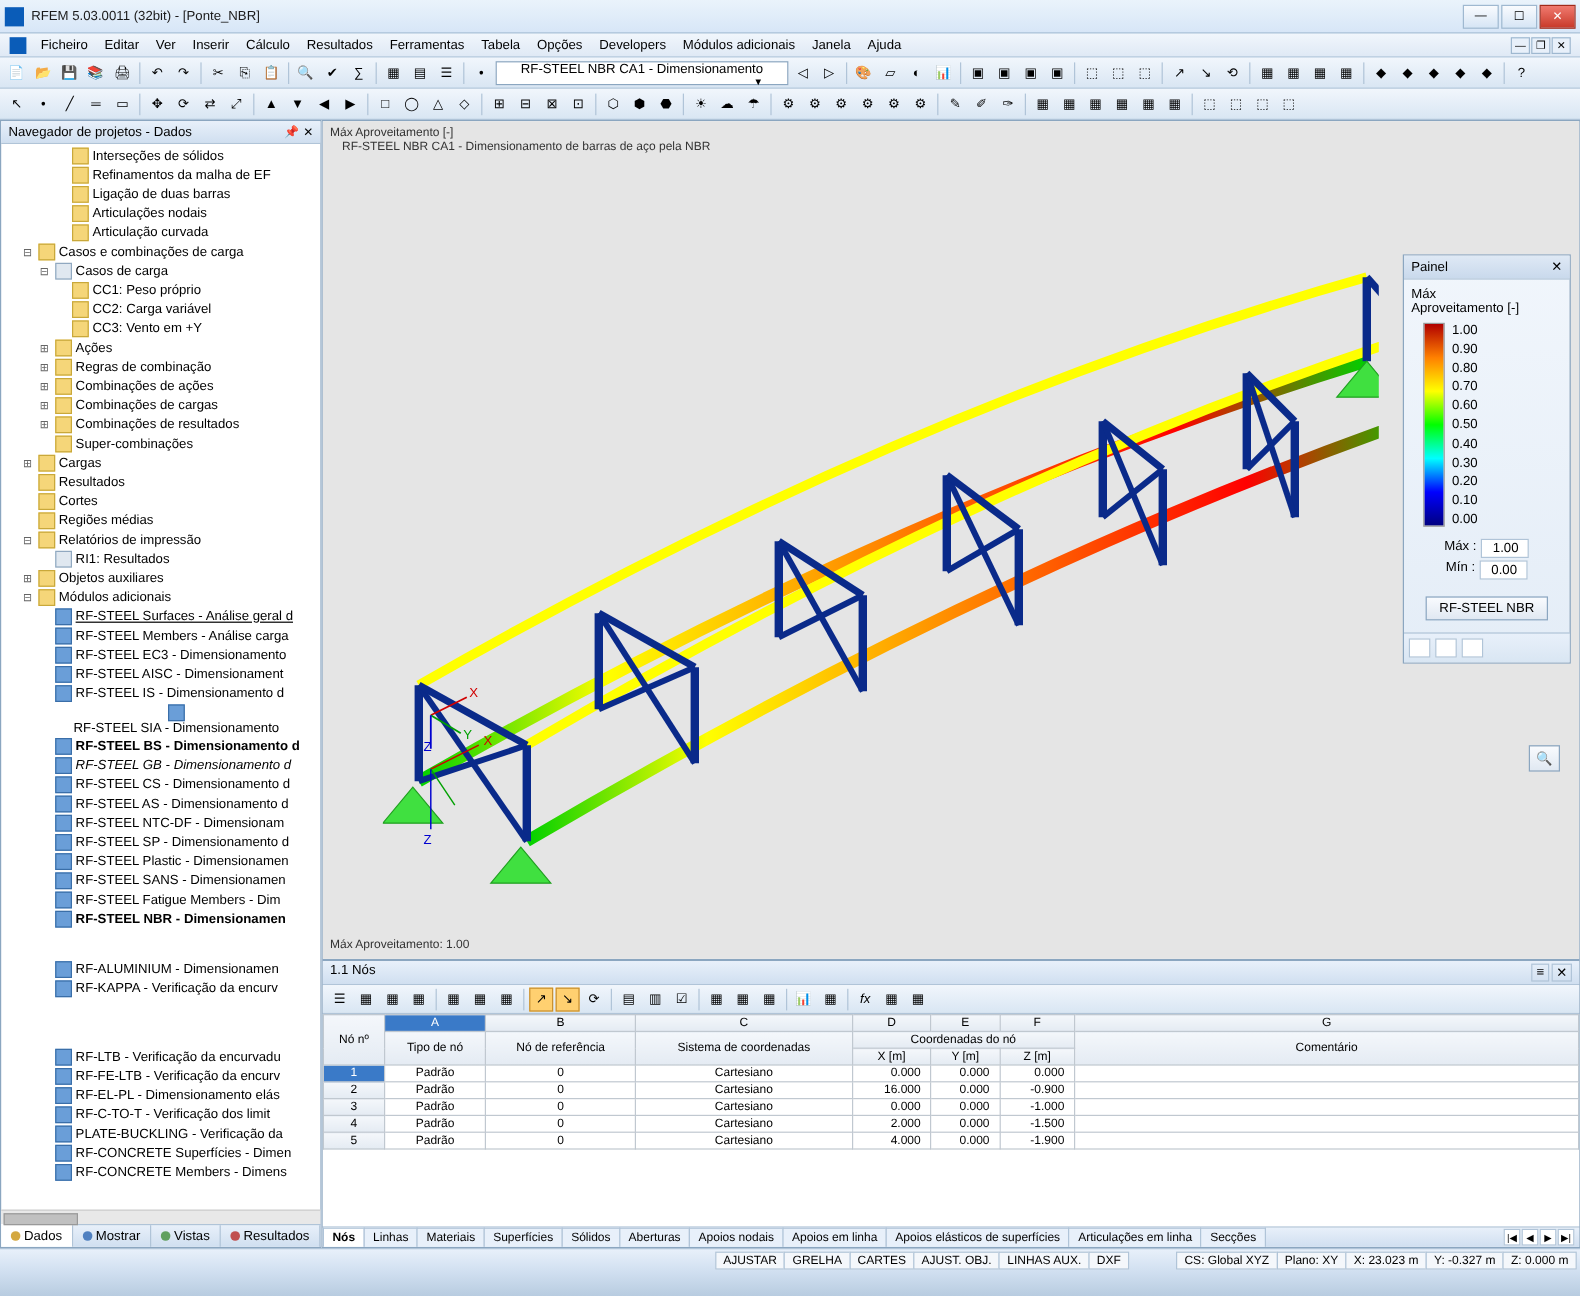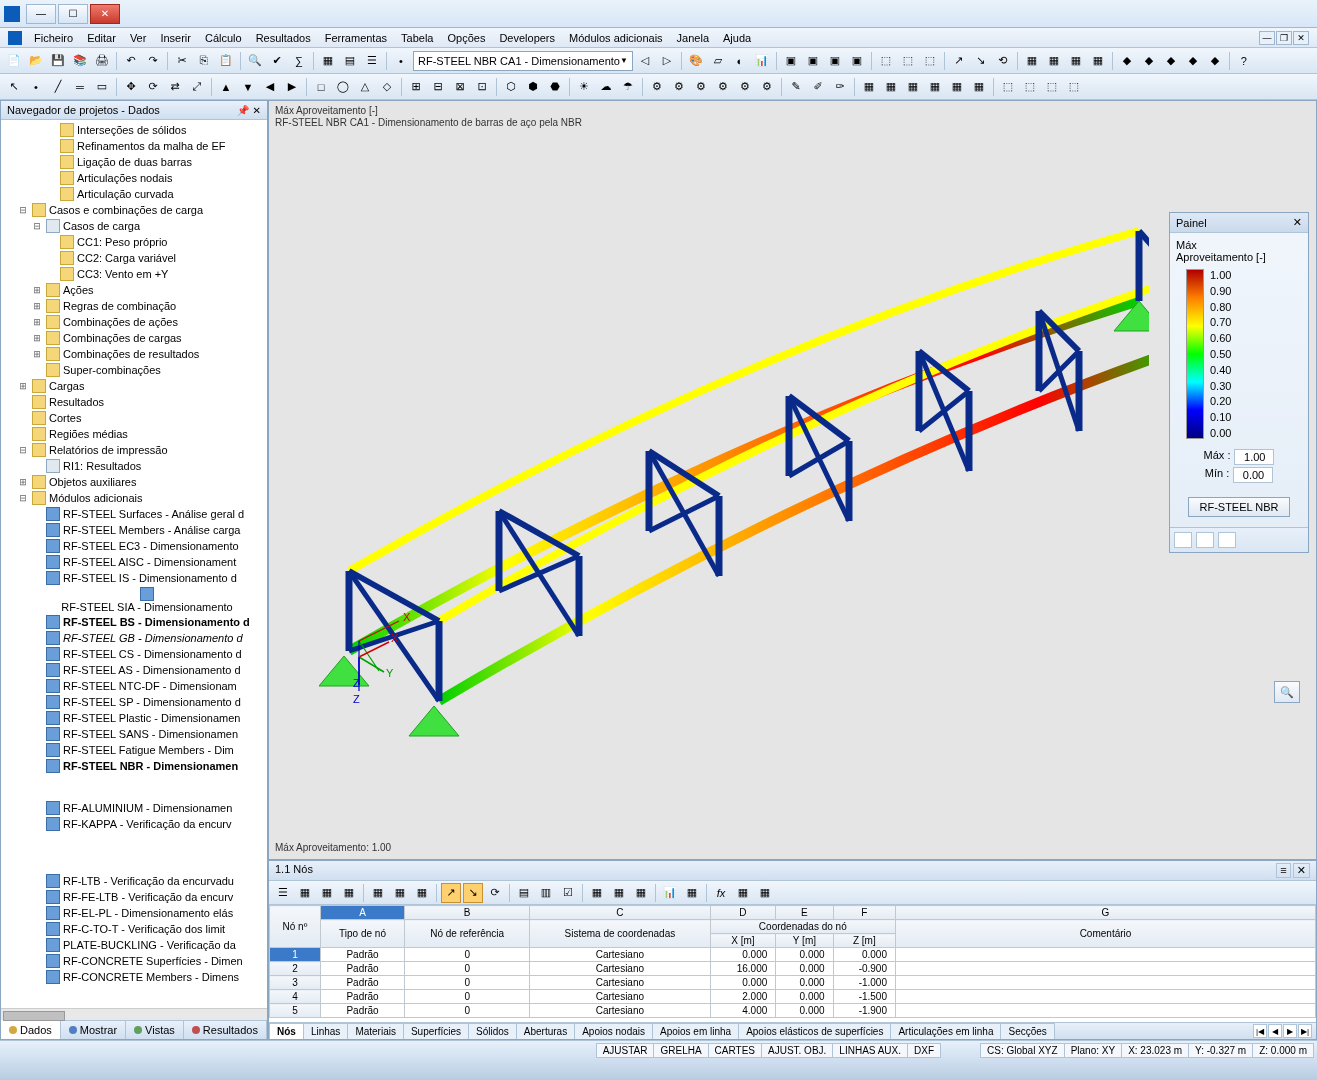--- a/index.html
+++ b/index.html
@@ -16,21 +16,21 @@
 
 .menubar { height: 20px; background: linear-gradient(#f1f6fc,#dfe9f5); display: flex; align-items: center; padding: 0 8px; gap: 2px; border-bottom: 1px solid #b0c4d8; }
 .menubar span { padding: 2px 6px; cursor: default; }
 .mdi-btns { margin-left:auto; display:flex; gap:1px;}
 .mdi-btns .mdi { width:16px;height:14px;border:1px solid #9fb8d0;background:#e8f0fa;font-size:9px;display:flex;align-items:center;justify-content:center;}
 
 
 .toolbar { height: 26px; background: linear-gradient(#f1f6fc,#d9e6f3); display: flex; align-items: center; padding: 0 4px; gap: 2px; border-bottom: 1px solid #b0c4d8; }
 .tb-btn { width: 20px; height: 20px; border: 1px solid transparent; display:flex;align-items:center;justify-content:center; }
 .tb-sep { width:1px; height:18px; background:#b0c4d8; margin:0 2px; }
-.tb-combo { height:20px; border:1px solid #8ba6c0; background:#fff; padding:0 4px; display:flex;align-items:center;min-width:180px; }
+.tb-combo { height:20px; border:1px solid #8ba6c0; background:#fff; padding:0 20px; display:flex;align-items:center;min-width:180px;flex-direction:column; }
 .tb-combo .dd { margin-left:auto; font-size:8px; }
 
 
 .main { display:flex; height: calc(1080px - 28px - 20px - 26px - 26px - 20px - 20px); }
 .sidebar { width:268px; background:#fff; border:1px solid #8ba6c0; display:flex;flex-direction:column; }
 .sidebar-title { background: linear-gradient(#e8f0fa,#d0dff0); padding:3px 6px; border-bottom:1px solid #b0c4d8; display:flex;align-items:center;}
 .sidebar-title .pin { margin-left:auto; font-size:10px; }
 .tree { flex:1; overflow:auto; padding:2px; }
 .tree-item { display:flex;align-items:center; padding:1px 2px; white-space:nowrap; cursor:default;}
 .tree-item .exp { width:12px; text-align:center; font-size:9px; color:#666; }
@@ -67,21 +67,21 @@
 .legend-bar { width:18px; height:170px; margin-left:10px; background:linear-gradient(to bottom,#b00000,#ff8000,#ffff00,#00ff00,#00ffff,#0000ff,#000080); border:1px solid #999;}
 .legend-labels { margin-left:6px; display:flex;flex-direction:column;justify-content:space-between; height:170px; font-size:9px;}
 .panel-row { display:flex; justify-content:center; gap:4px; margin:2px 0; font-size:10px;}
 .panel-row .box { background:#fff;border:1px solid #b0c4d8; padding:1px 8px; min-width:40px; text-align:right;}
 .panel-btn { margin:14px auto 4px; display:block; padding:3px 10px; background:linear-gradient(#f9fbfe,#e0e8f2); border:1px solid #8ba6c0; }
 .panel-foot { display:flex; gap:4px; padding:4px; border-top:1px solid #b0c4d8; background:linear-gradient(#e8f0fa,#d9e6f3);}
 .panel-foot .pf { width:18px;height:16px;border:1px solid #b0c4d8;background:#fff;}
 .zoom-btn { position:absolute; right:16px; bottom:156px; width:26px;height:22px;border:1px solid #8ba6c0;background:linear-gradient(#f9fbfe,#e0e8f2);display:flex;align-items:center;justify-content:center;}
 
 
-.table-area { height:180px; border-top:2px solid #8ba6c0; display:flex;flex-direction:column;}
+.table-area { height:240px; border-top:2px solid #8ba6c0; display:flex;flex-direction:column;}
 .table-title { background:linear-gradient(#e8f0fa,#d0dff0); padding:2px 6px; border-bottom:1px solid #b0c4d8; display:flex;}
 .table-title .tbtns{margin-left:auto;font-size:9px;display:flex;gap:2px;}
 .table-title .tbtns span{border:1px solid #b0c4d8;padding:0 3px;}
 .table-tb { height:24px; background:linear-gradient(#f1f6fc,#d9e6f3); display:flex;align-items:center;padding:0 4px;gap:2px;border-bottom:1px solid #b0c4d8;}
 .grid { flex:1; overflow:auto; background:#fff;}
 table { border-collapse:collapse; width:100%; }
 th,td { border:1px solid #c0c8d0; padding:1px 4px; font-size:10px; text-align:center; background:#fff;}
 th { background:linear-gradient(#f4f7fb,#e4ebf3); font-weight:normal;}
 th.sel { background:#3a7ac8; color:#fff; }
 td.rowhdr { background:linear-gradient(#f4f7fb,#e4ebf3);}
@@ -98,20 +98,21 @@
 .statusbar .seg { border:1px solid #b0c4d8; padding:1px 6px; background:#f4f7fb; font-size:10px; margin-right:-1px;}
 .statusbar .spacer{flex:1;}
 
 .footer { height:20px; background:linear-gradient(#d0dff0,#b8cce0); }
 </style>
 </head>
 <body>
 
 <div class="titlebar">
   <span class="icon-app"></span>
+  <span class="title">RFEM 5.03.0011 (32bit) - [Ponte_NBR]</span>
   <div class="win-btns">
     <div class="win-btn">—</div>
     <div class="win-btn">☐</div>
     <div class="win-btn close">✕</div>
   </div>
 </div>
 
 <div class="menubar">
   <span class="icon-app" style="width:14px;height:14px;background:#0a5cb8;margin-right:4px;"></span>
   <span>Ficheiro</span>
@@ -376,21 +377,21 @@
         <div class="tree-item" style="padding-left: 14px;">
           <span class="exp">⊞</span>
           <span class="ico ico-folder"></span>
           <span>Objetos auxiliares</span>
         </div>
         <div class="tree-item" style="padding-left: 14px;">
           <span class="exp">⊟</span>
           <span class="ico ico-folder"></span>
           <span>Módulos adicionais</span>
         </div>
-        <div class="tree-item" style="padding-left: 28px;">
+        <div class="tree-item" style="padding-left: 28px; text-decoration: underline;">
           <span class="exp"></span>
           <span class="ico ico-mod"></span>
           <span>RF-STEEL Surfaces - Análise geral d</span>
         </div>
         <div class="tree-item" style="padding-left: 28px;">
           <span class="exp"></span>
           <span class="ico ico-mod"></span>
           <span>RF-STEEL Members - Análise carga</span>
         </div>
         <div class="tree-item" style="padding-left: 28px;">
@@ -526,21 +527,21 @@
       <div class="side-tab">
           <span class="dot" style="background:#c05050"></span>
           <span>Resultados</span>
         </div>
     </div>
   </div>
 
   <div class="workspace">
     <div class="viewport">
       <div class="vp-text" style="left:6px;top:4px;">Máx Aproveitamento [-]</div>
-      <div class="vp-text" style="left:6px;top:16px;">RF-STEEL NBR CA1 - Dimensionamento de barras de aço pela NBR</div>
+      <div class="vp-text" style="left:16px;top:16px;">RF-STEEL NBR CA1 - Dimensionamento de barras de aço pela NBR</div>
       <div class="vp-text" style="left:6px;bottom:6px;">Máx Aproveitamento: 1.00</div>
 
       <div class="bridge">
         <svg viewBox="0 0 830 560">
           <defs>
             <linearGradient id="rb" x1="0" y1="0" x2="1" y2="0">
               <stop offset="0" stop-color="#00d000"></stop>
                 <stop offset="0.2" stop-color="#ffff00"></stop>
                 <stop offset="0.5" stop-color="#ff8000"></stop>
                 <stop offset="0.8" stop-color="#ff0000"></stop>

